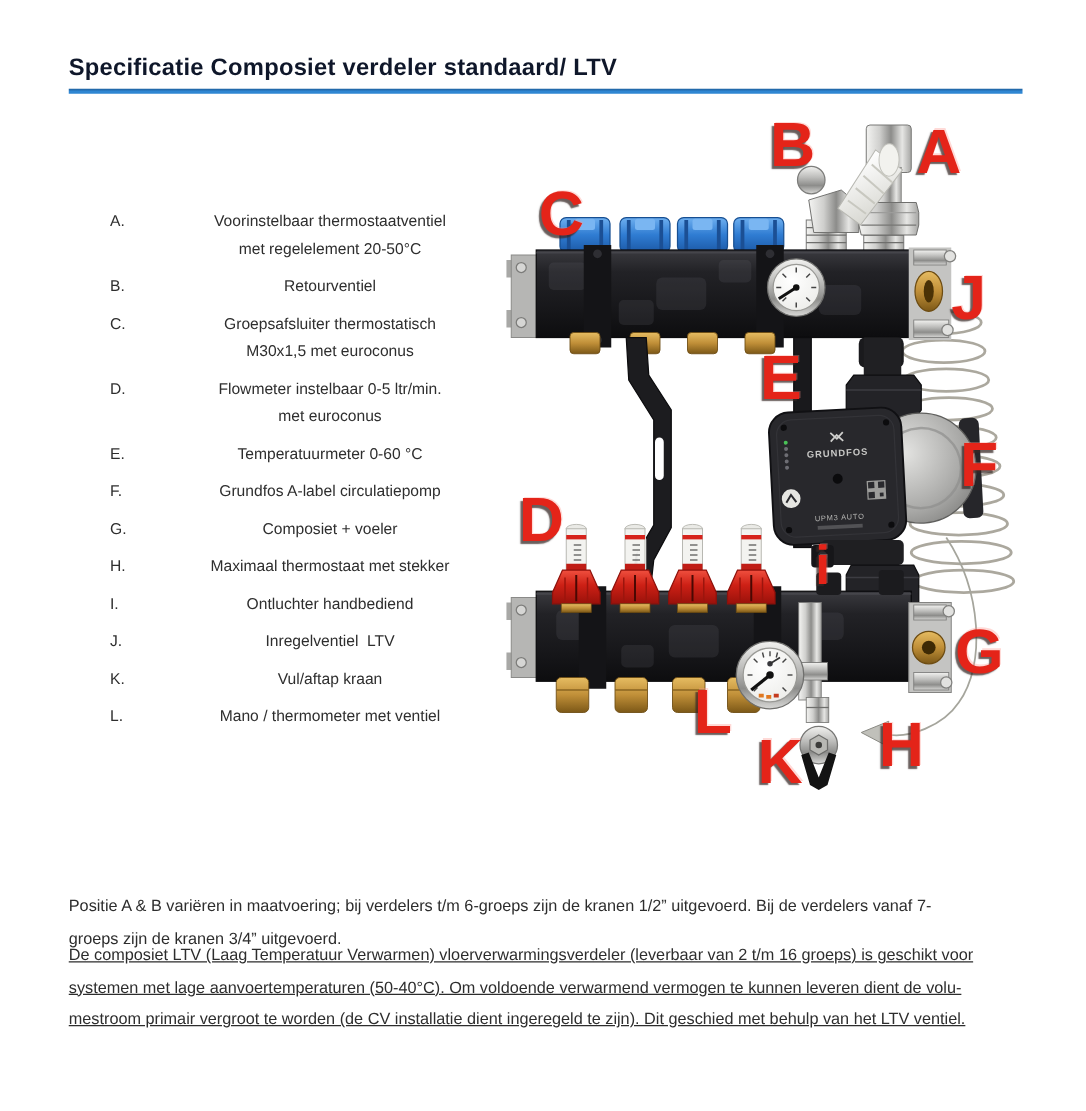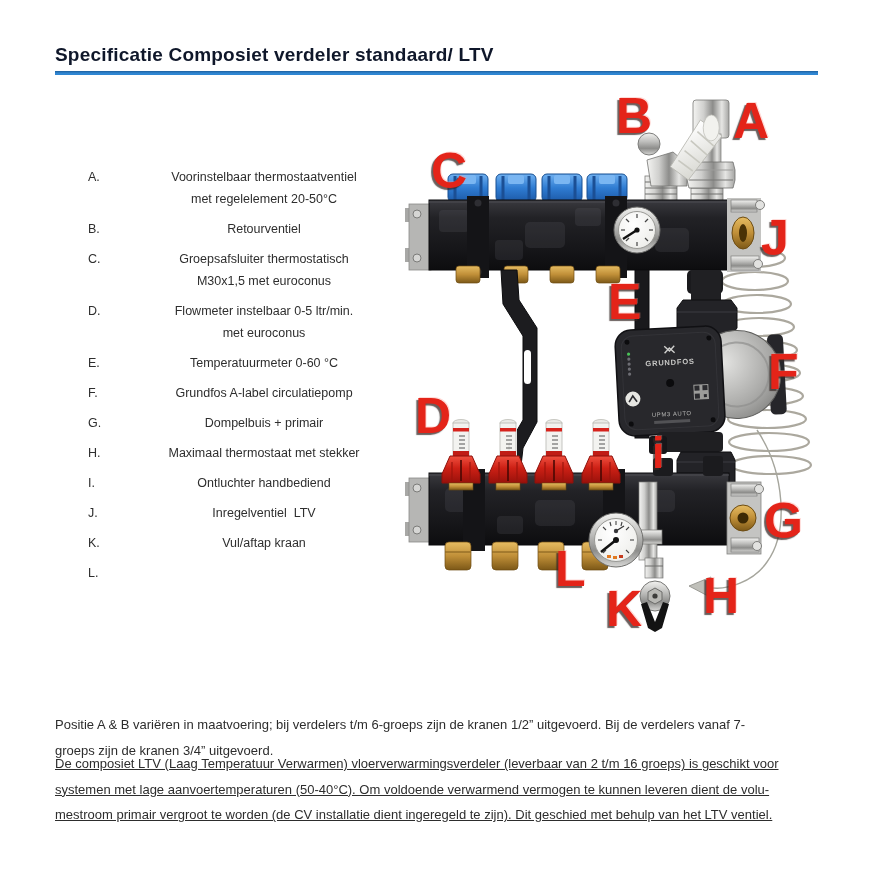--- a/index.html
+++ b/index.html
@@ -84,21 +84,21 @@
     <div class="spec-item">
       <span class="spec-letter">F.</span>
       <div class="spec-text">
         <div class="tline">Grundfos A-label circulatiepomp</div>
       </div>
     </div>
 
     <div class="spec-item">
       <span class="spec-letter">G.</span>
       <div class="spec-text">
-        <div class="tline">Dompelbuis + primair</div>
+        <div class="tline">Composiet + voeler</div>
       </div>
     </div>
 
     <div class="spec-item">
       <span class="spec-letter">H.</span>
       <div class="spec-text">
         <div class="tline">Maximaal thermostaat met stekker</div>
       </div>
     </div>
 
@@ -118,20 +118,23 @@
 
     <div class="spec-item">
       <span class="spec-letter">K.</span>
       <div class="spec-text">
         <div class="tline">Vul/aftap kraan</div>
       </div>
     </div>
 
     <div class="spec-item">
       <span class="spec-letter">L.</span>
+      <div class="spec-text">
+        <div class="tline">Mano / thermometer met ventiel</div>
+      </div>
     </div>
   </div>
 
 <div class="figure">
   <svg width="412" height="552" viewBox="0 0 412 552" xmlns="http://www.w3.org/2000/svg">
     <defs>
       <linearGradient id="chrome" x1="0" y1="0" x2="1" y2="0">
         <stop offset="0" stop-color="#f4f4f2"></stop>
           <stop offset="0.3" stop-color="#cfcfcd"></stop>
         <stop offset="0.55" stop-color="#8c8c8a"></stop>

